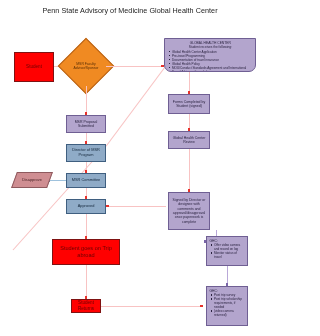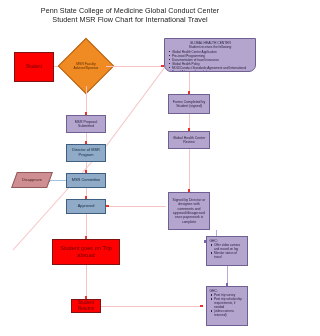--- a/index.html
+++ b/index.html
@@ -203,22 +203,21 @@
     height: 336px;
     pointer-events: none;
   }
 </style>
 </head>
 <body>
 
 <div id="chart">
 
   <div class="title-block">
-    <span class="title-line">Penn State College of Medicine Global Conduct Center</span>
-    <span class="title-line">Student MSR Flow Chart for International Travel</span>
+    <span class="title-line">Penn State Advisory of Medicine Global Health Center</span>
   </div>
 
   <svg class="diag">
     <line x1="168" y1="63" x2="107" y2="145" stroke="#f8c3c3" stroke-width="1.1"></line>
     <line x1="107" y1="145" x2="13" y2="250" stroke="#f8c3c3" stroke-width="1.1"></line>
   </svg>
 
   <div class="node red" style="left:14px; top:52px; width:40px; height:30px;">
     <span class="label">Student</span>
   </div>

